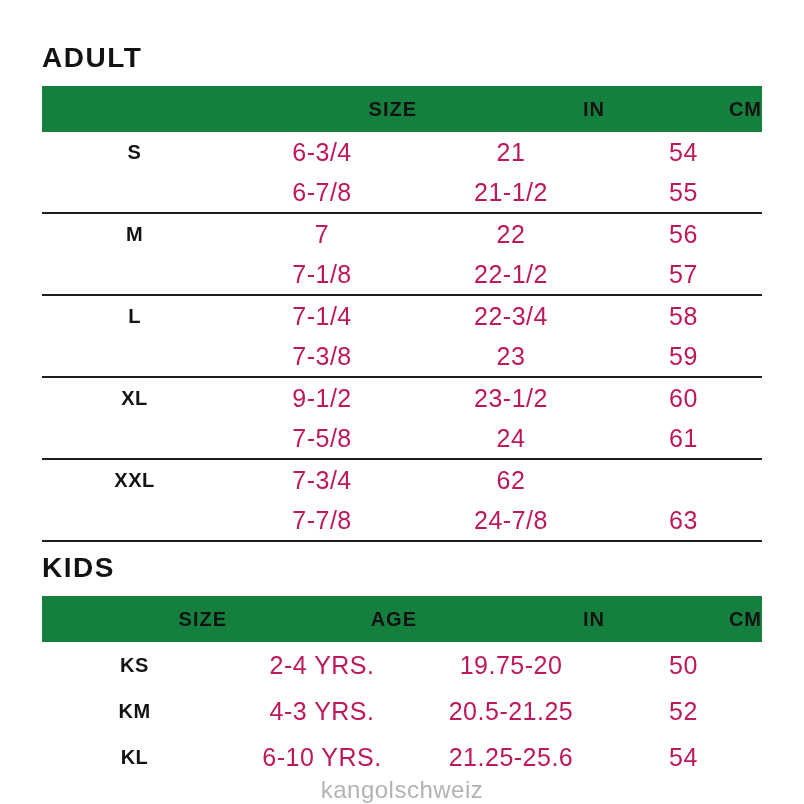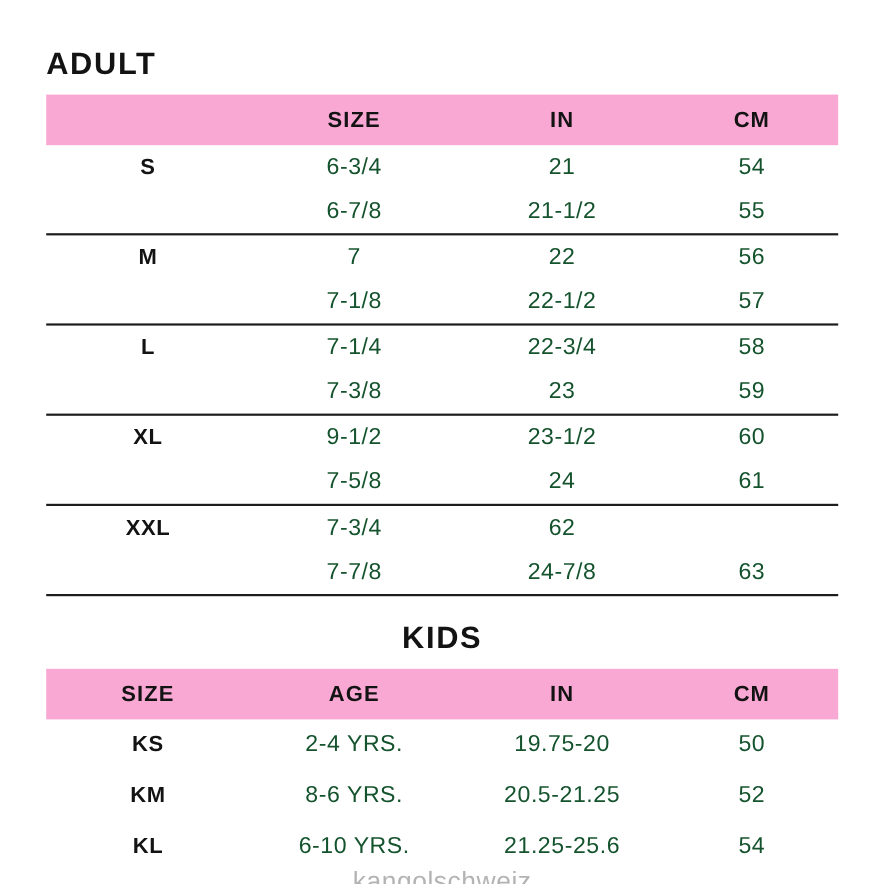--- a/index.html
+++ b/index.html
@@ -12,45 +12,46 @@
   .container { width: 720px; margin-left: 42px; }
 
   .section-title {
     font-size: 28px;
     font-weight: 800;
     color: #131313;
     letter-spacing: 1.5px;
     line-height: 28px;
   }
   .title-adult { margin-top: 44px; }
-  .title-kids  { margin-top: 24px; text-align: center; }
+  .title-kids  { margin-top: 12px; }
 
   .grid-row {
     display: grid;
     grid-template-columns: 185px 190px 188px 157px;
     align-items: center;
     text-align: center;
   }
   .thead {
     height: 46px;
-    background: #f9a8d4;
+    background: #15803d;
     margin-top: 14px;
+    text-align: right;
   }
   .thead .th {
     font-weight: 800;
     font-size: 20px;
     color: #131313;
     letter-spacing: 1px;
   }
   .adult-group { border-bottom: 2.5px solid #1d1d1d; }
   .data-row { height: 40px; }
   .kids-row { height: 46px; }
   .cell {
-    font-size: 21px;
-    color: #14532d;
+    font-size: 25px;
+    color: #be185d;
     letter-spacing: 0.5px;
   }
   .size-label {
     font-weight: 800;
     font-size: 20px;
     color: #131313;
     letter-spacing: 0.5px;
   }
   .watermark {
     margin-top: -4px;
@@ -161,21 +162,21 @@
     </div>
 
     <div class="grid-row kids-row">
       <div class="size-label">KS</div>
       <div class="cell">2-4 YRS.</div>
       <div class="cell">19.75-20</div>
       <div class="cell">50</div>
     </div>
     <div class="grid-row kids-row">
       <div class="size-label">KM</div>
-      <div class="cell">8-6 YRS.</div>
+      <div class="cell">4-3 YRS.</div>
       <div class="cell">20.5-21.25</div>
       <div class="cell">52</div>
     </div>
     <div class="grid-row kids-row">
       <div class="size-label">KL</div>
       <div class="cell">6-10 YRS.</div>
       <div class="cell">21.25-25.6</div>
       <div class="cell">54</div>
     </div>
   </div>

